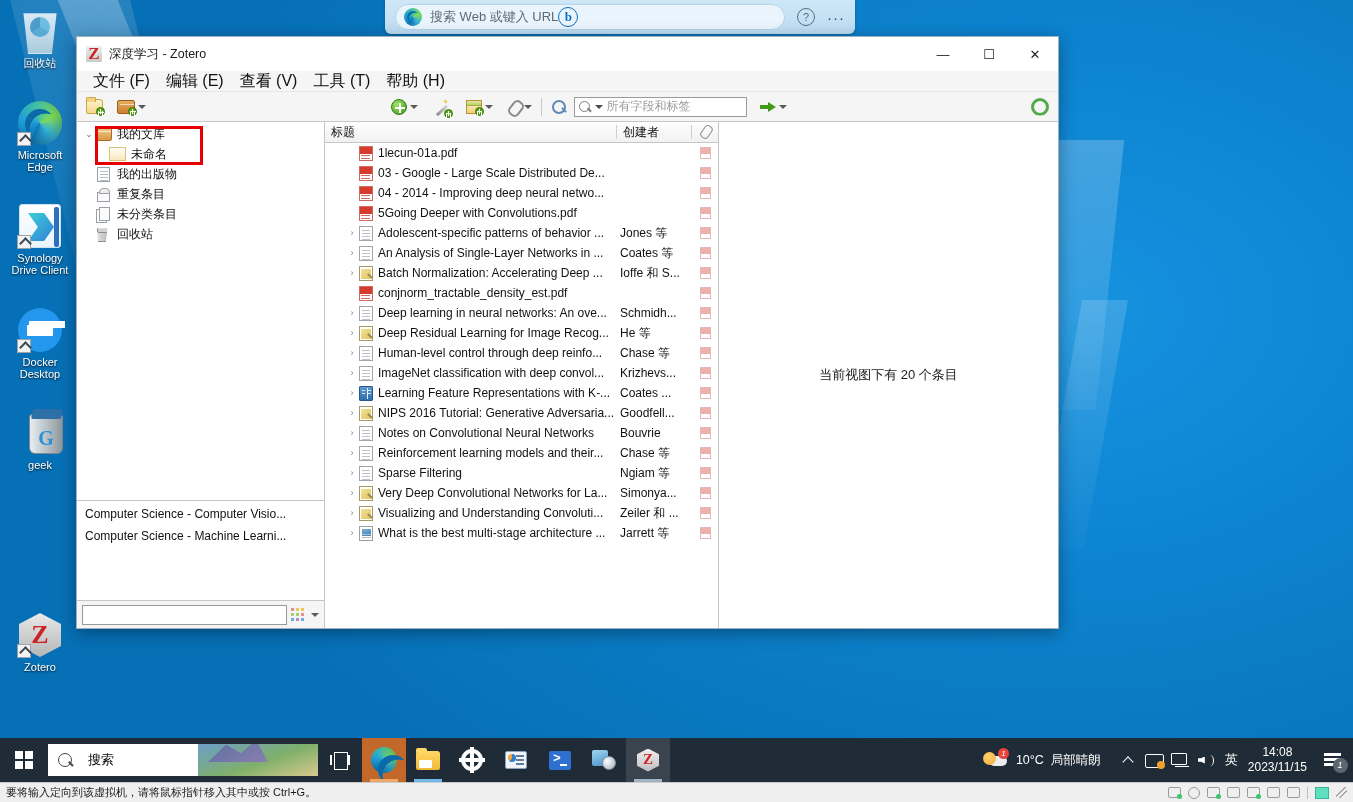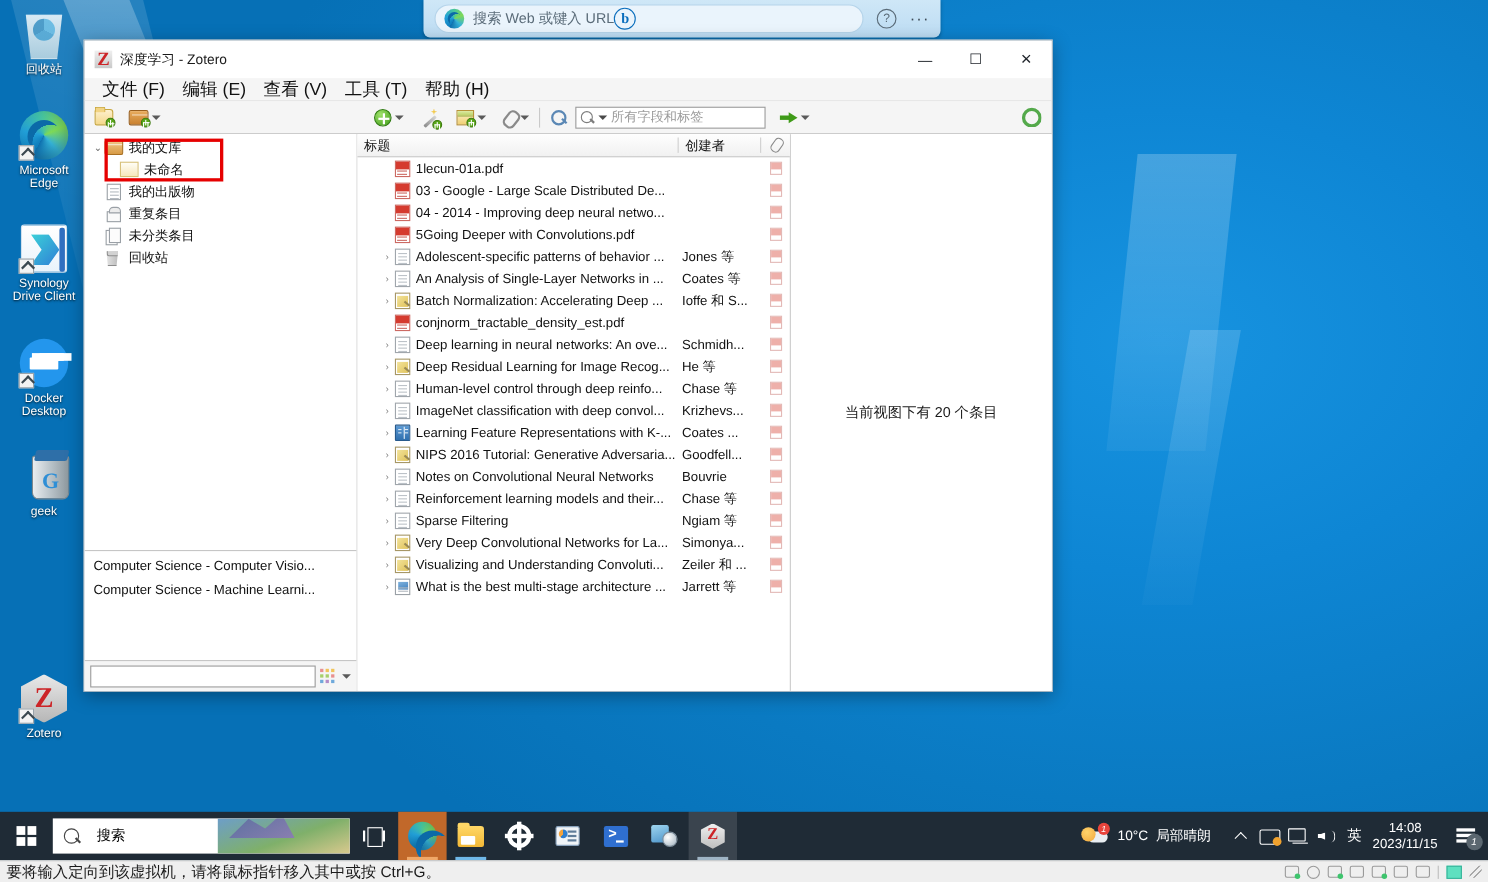--- a/index.html
+++ b/index.html
@@ -104,21 +104,21 @@
   .mini-edge:after{content:"";position:absolute;left:3px;top:3px;width:12px;height:12px;border-radius:50%;
     background:radial-gradient(circle at 70% 70%, rgba(255,255,255,0) 55%, #0b6aa8 56%);}
   .bing-b{width:20px;height:20px;border-radius:50%;border:1.6px solid #0a6ebd;color:#0a6ebd;
     font:bold 13px "Liberation Serif",serif;display:flex;align-items:center;justify-content:center;flex:none;}
   .help-q{width:18px;height:18px;border-radius:50%;border:1.4px solid #5a6b78;color:#5a6b78;
     font-size:11px;display:flex;align-items:center;justify-content:center;margin-left:12px;flex:none;}
   .dots3{margin-left:12px;color:#3d4a55;font-size:15px;letter-spacing:1px;flex:none;}
 
   
   #zwin{
-    position:absolute;left:76px;top:36px;width:881px;height:593px;
+    position:absolute;left:76px;top:36px;width:983px;height:593px;
     background:#f0f0f0;border:1px solid #9eb0bd;
     box-shadow:0 4px 16px rgba(0,0,0,.35);
     display:flex;flex-direction:column;
   }
   #titlebar{height:34px;background:#fff;display:flex;align-items:center;position:relative;flex:none;}
   #titlebar .zlogo{width:18px;height:18px;margin:0 6px 0 8px;position:relative;flex:none;}
   #titlebar .zlogo:after{content:"Z";position:absolute;left:0;right:0;top:-1px;text-align:center;
      color:#cc2427;font:bold 17px "Liberation Serif",serif;}
   #titlebar .zlogo:before{content:"";position:absolute;left:1px;top:1px;width:16px;height:16px;
      background:linear-gradient(180deg,#efefef,#c9c9c9);}
@@ -356,21 +356,21 @@
   .notif{width:30px;height:44px;display:flex;align-items:center;justify-content:center;position:relative;}
   .ic-notif{width:17px;height:15px;position:relative;}
   .ic-notif:before{content:"";position:absolute;left:0;top:0;width:17px;height:3px;background:#fff;
      box-shadow:0 5px 0 #fff,0 10px 0 #fff;}
   .ic-notif .cnt{position:absolute;right:-7px;bottom:-5px;width:15px;height:15px;border-radius:50%;
      background:#5b6770;color:#fff;font-size:9px;display:flex;align-items:center;justify-content:center;}
 
   
   #vmstatus{position:absolute;left:0;top:782px;width:1353px;height:20px;background:#efefef;
      border-top:1px solid #c9c9c9;display:flex;align-items:center;padding:0 6px;}
-  #vmstatus .txt{font-size:14px;color:#1b1b1b;}
+  #vmstatus .txt{font-size:11px;color:#1b1b1b;}
   #vmstatus .icons{margin-left:auto;display:flex;align-items:center;gap:7px;}
   .vmi{width:13px;height:11px;border:1.3px solid #9a9a9a;border-radius:2px;position:relative;}
   .vmi .dot{position:absolute;right:-2px;bottom:-2px;width:5px;height:5px;border-radius:50%;background:#3ec46d;}
   .vmi.circ{border-radius:50%;width:12px;height:12px;}
   .vmsep{width:1px;height:12px;background:#bdbdbd;}
   .vmgreen{width:14px;height:12px;background:#5ee0c0;border:1px solid #38b39a;}
   .vmgrip{width:11px;height:11px;
      background:linear-gradient(135deg,transparent 40%,#a9a9a9 40%,#a9a9a9 48%,transparent 48%,transparent 62%,#a9a9a9 62%,#a9a9a9 70%,transparent 70%);}
 </style>
 </head>

